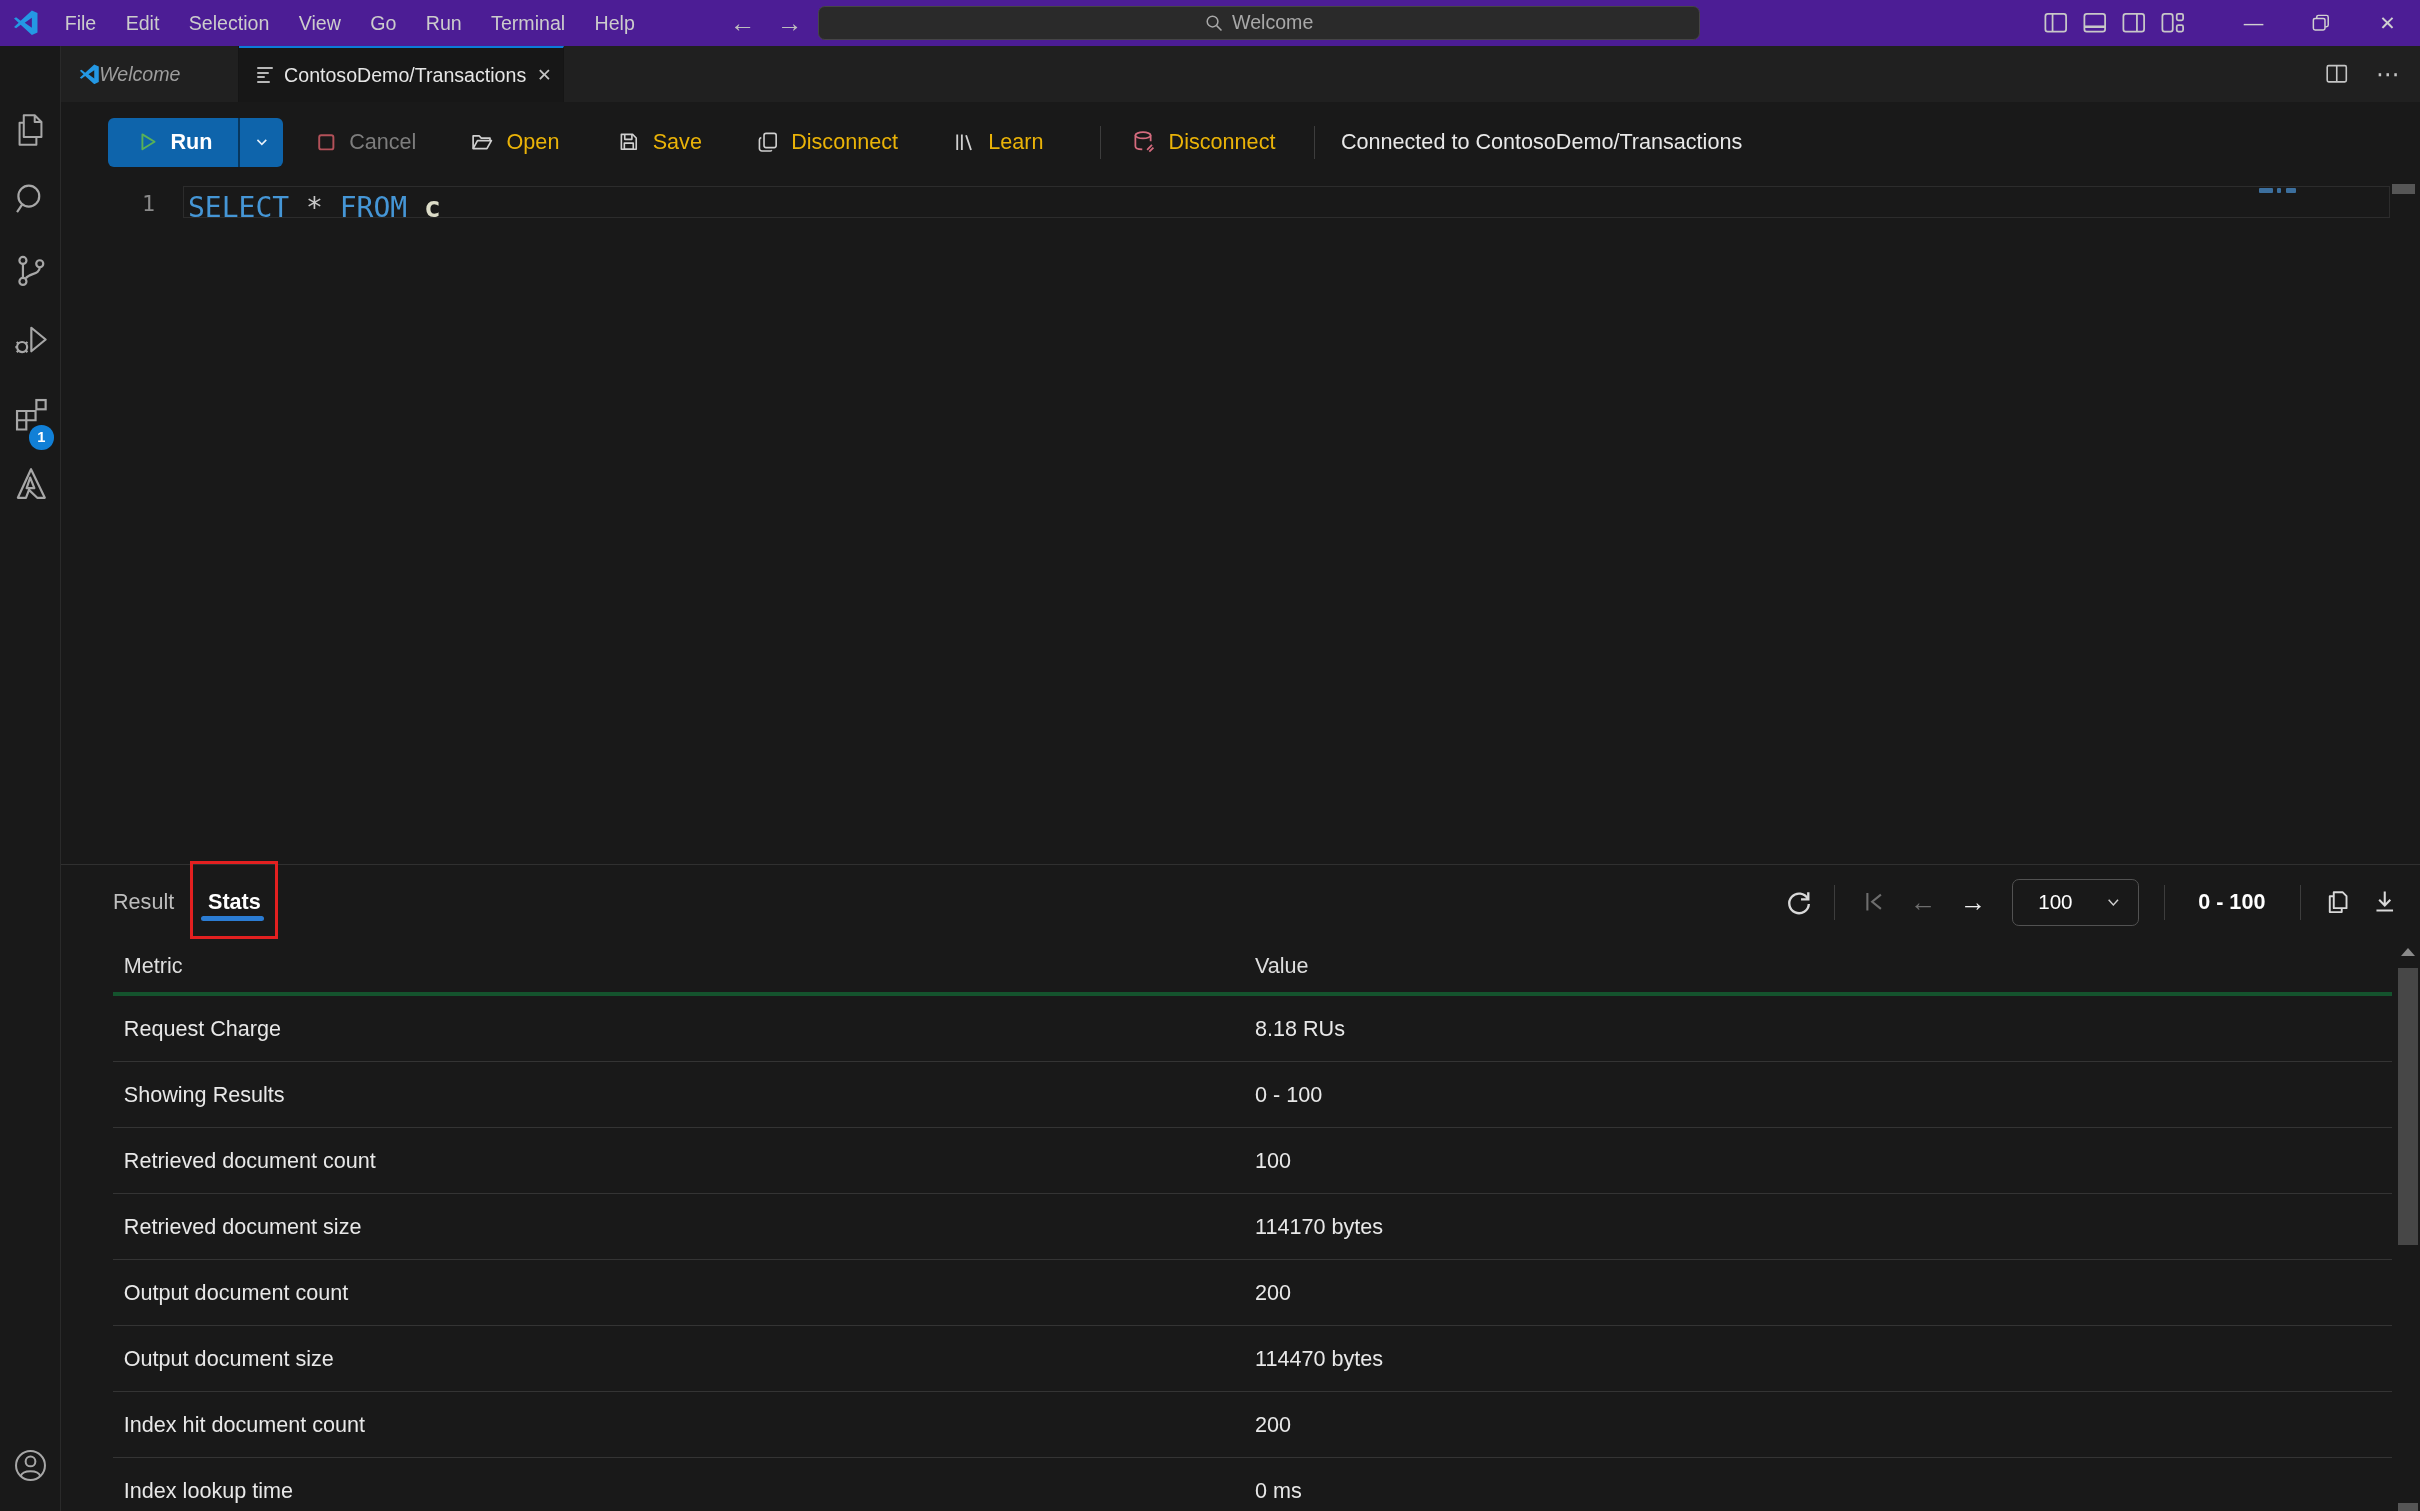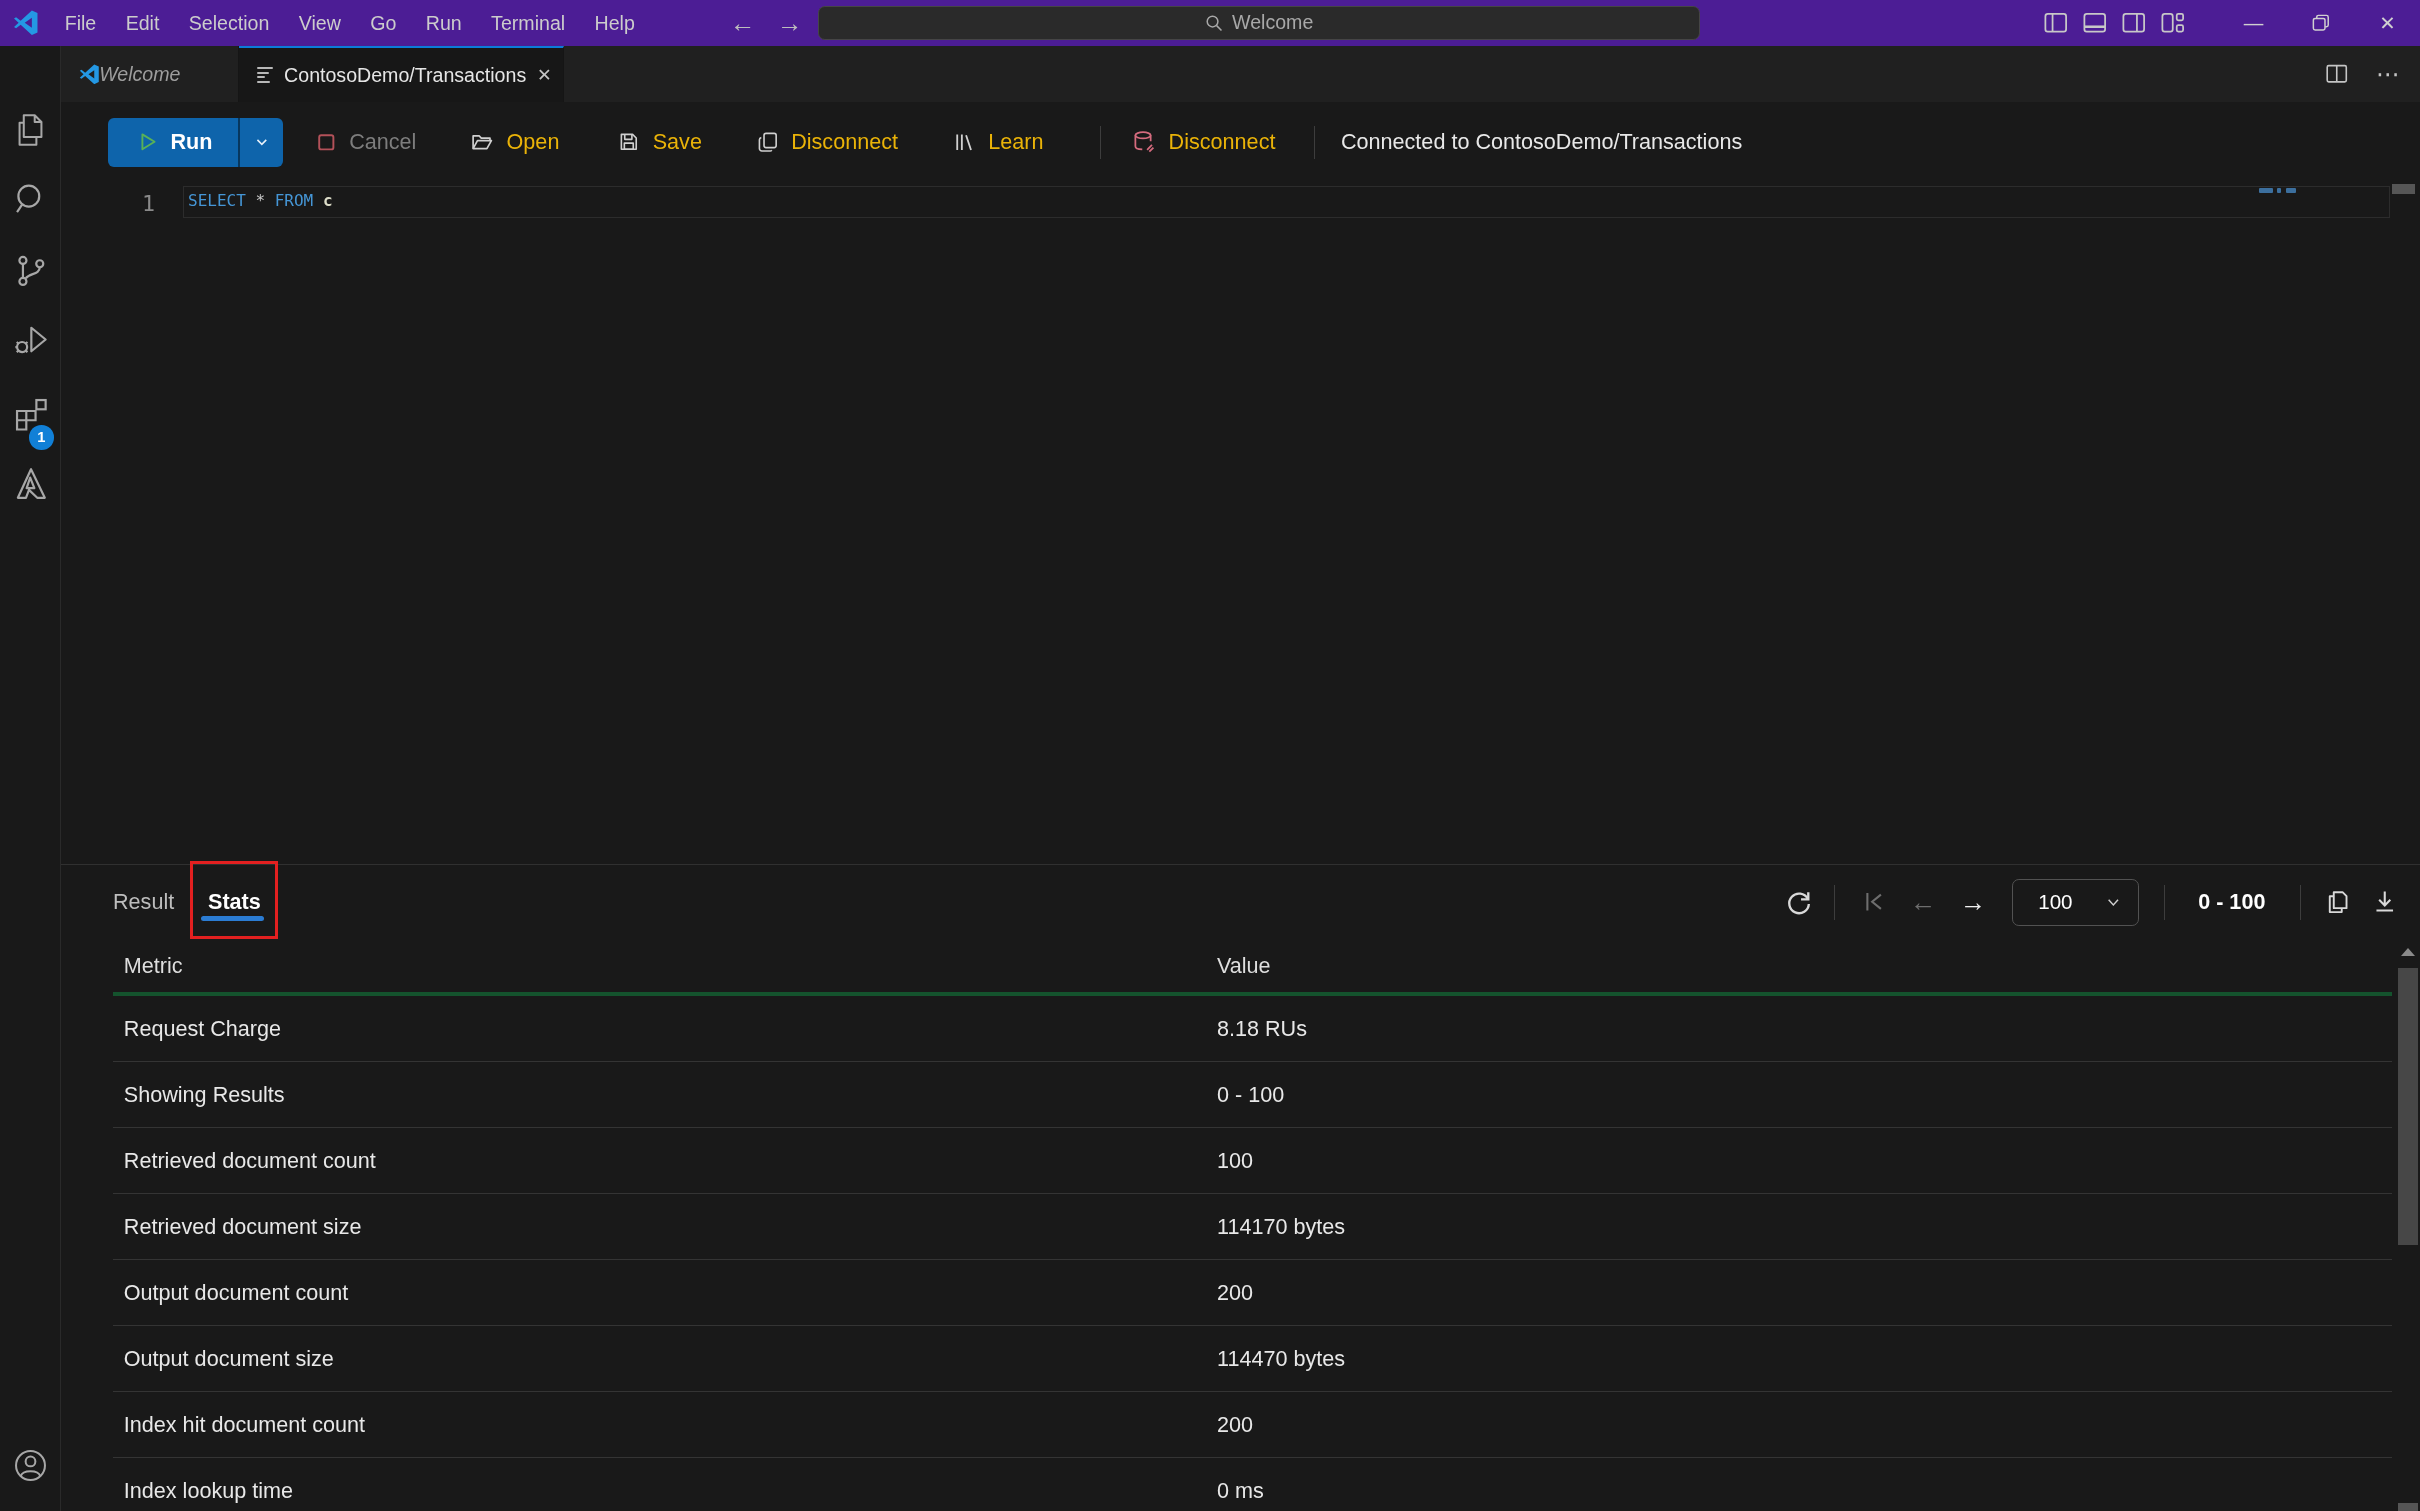--- a/index.html
+++ b/index.html
@@ -46,21 +46,21 @@
   .run-caret { width:45px; display:flex; align-items:center; justify-content:center; border-left:2px solid rgba(0,0,0,.45); color:#e8f1fa; }
   .tb-item { display:flex; align-items:center; gap:12.7px; font-size:21.6px; color:#eab308; }
   .tb-item.disabled { color:#7d7d7d; }
   .tb-sep { width:1px; height:33px; background:#3d3d3d; }
   .conn-status { font-size:21.6px; color:#e8e8e8; }
 
   
   .editor { position:absolute; left:61px; top:182px; right:0; height:681px; background:#191919; }
   .cur-line { position:absolute; left:122px; right:31px; top:3.9px; height:32px; border:1px solid #2c2c2c; }
   .gutter { position:absolute; left:0; top:8.8px; width:94px; text-align:right; font-family:"DejaVu Sans Mono", monospace; font-size:21.6px; color:#8a8a8a; }
-  .code { position:absolute; left:127px; top:8.8px; font-family:"DejaVu Sans Mono", monospace; font-size:16px; white-space:pre; }
+  .code { position:absolute; left:127px; top:8.8px; font-family:"DejaVu Sans Mono", monospace; font-size:28px; white-space:pre; }
   .tok { margin-right:0; }
   .tok.kw { color:#4596d6; }
   .tok.op { color:#c8c8c8; }
   .tok.id { color:#dcdcc8; font-weight:bold; }
   .minimap-marks { position:absolute; right:125px; top:5.9px; display:flex; gap:4.9px; }
   .minimap-marks i { display:block; height:4.9px; background:#3c6f9e; border-radius:1px; }
   .ed-scroll-thumb { position:absolute; right:5.9px; top:2px; width:23.5px; height:9.8px; background:#565656; }
 
   
   .panel { position:absolute; left:61px; top:864px; right:0; bottom:0; background:#191919; border-top:1px solid #303030; }
@@ -76,21 +76,21 @@
   .dim { color:#6e6e6e; }
   .page-select { width:127px; height:47px; border:1.5px solid #525252; border-radius:6.9px; display:flex; align-items:center; padding:0 15.7px 0 25.5px; color:#fff; font-size:20.6px; }
   .page-select .chev { margin-left:auto; color:#cfcfcf; }
   .range-label { font-size:21.6px; font-weight:600; color:#fff; }
 
   .stats-table { position:absolute; left:52px; top:75px; width:2279px; }
   .thead { height:56px; display:flex; align-items:center; border-bottom:4px solid #14532d; position:relative; }
   .trow  { height:66px; display:flex; align-items:center; border-bottom:1px solid #343434; position:relative; }
   .c-metric { padding-left:10.8px; font-size:21.6px; color:#e8e8e8; }
   .thead .c-metric { color:#dedede; }
-  .c-value { position:absolute; left:1104px; font-size:21.6px; color:#e8e8e8; }
+  .c-value { position:absolute; left:1142px; font-size:21.6px; color:#e8e8e8; }
   .thead .c-value { color:#dedede; }
 
   .panel-scrollbar { position:absolute; right:1px; top:77px; width:23.5px; bottom:0; }
   .sb-up { position:absolute; top:5.9px; left:4.9px; width:0; height:0; border-left:7.8px solid transparent; border-right:7.8px solid transparent; border-bottom:8.8px solid #8a8a8a; }
   .sb-thumb { position:absolute; top:25.5px; left:1px; width:20.6px; height:277px; background:#474747; }
   .sb-bottom { position:absolute; bottom:0; left:1px; width:20.6px; height:7.8px; background:#555; }
 </style>
 </head>
 <body>
 

